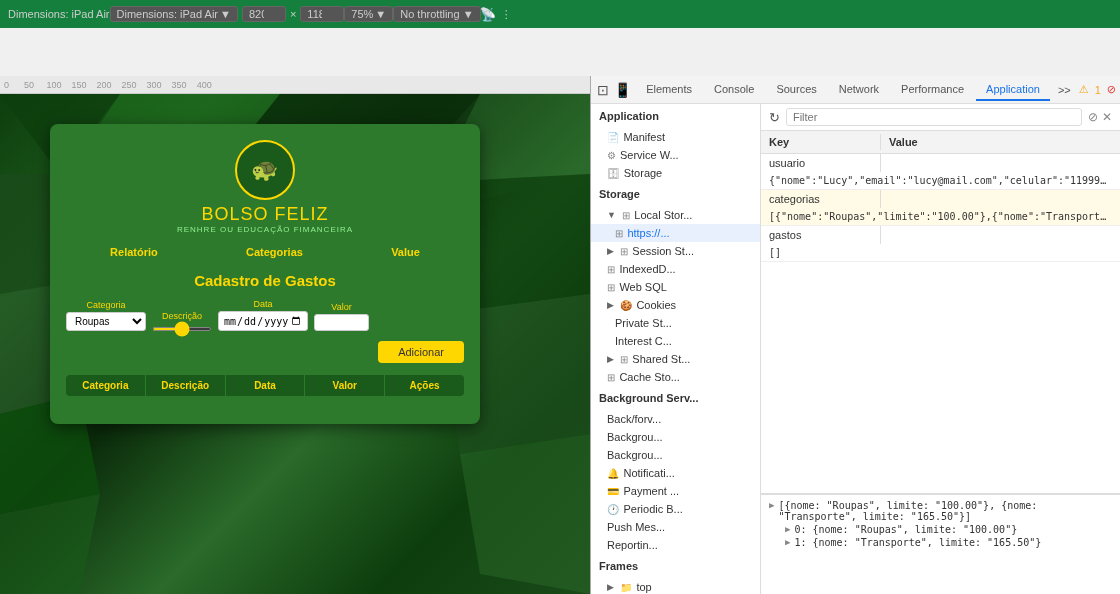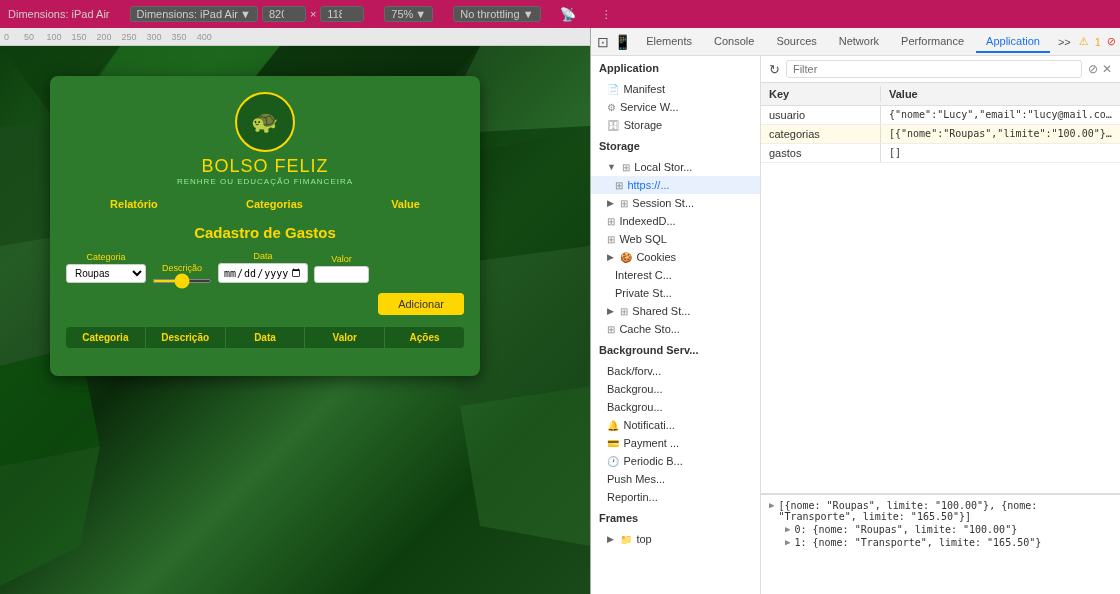--- a/index.html
+++ b/index.html
@@ -11,24 +11,24 @@
       flex-direction: column;
       width: 1120px;
       height: 594px;
       overflow: hidden;
     }
 
     
     .top-toolbar {
       display: flex;
       align-items: center;
-      background: #be185d;
+      background: #15803d;
       height: 28px;
       padding: 0 8px;
-      gap: 20px;
+      gap: 0;
       color: #ccc;
       font-size: 11px;
       flex-shrink: 0;
     }
     .toolbar-section {
       display: flex;
       align-items: center;
       gap: 4px;
     }
     .toolbar-btn {
@@ -52,20 +52,21 @@
       font-size: 11px;
       cursor: pointer;
     }
     .wifi-icon { color: #ccc; font-size: 13px; }
 
     
     .main-area {
       display: flex;
       flex: 1;
       overflow: hidden;
+      margin-top: 48px;
     }
 
     
     .preview-pane {
       width: 590px;
       background: #c8c8a0;
       position: relative;
       overflow: hidden;
       flex-shrink: 0;
     }
@@ -409,20 +410,21 @@
     }
     .kv-col-val {
       flex: 1;
       padding: 2px 8px;
     }
     .kv-row {
       display: flex;
       border-bottom: 1px solid #eee;
       font-size: 11px;
       color: #333;
+      flex-direction: column;
     }
     .kv-row.highlighted { background: #fffbe6; }
     .kv-cell-key {
       width: 120px;
       padding: 3px 8px;
       border-right: 1px solid #ddd;
       flex-shrink: 0;
       overflow: hidden;
       text-overflow: ellipsis;
       white-space: nowrap;
@@ -645,24 +647,24 @@
         <div class="sidebar-item">
           <span class="item-icon">⊞</span>
           <span>Web SQL</span>
         </div>
         <div class="sidebar-item">
           <span class="sidebar-expand">▶</span>
           <span class="item-icon">🍪</span>
           <span>Cookies</span>
         </div>
         <div class="sidebar-item indent2">
+          <span>Private St...</span>
+        </div>
+        <div class="sidebar-item indent2">
           <span>Interest C...</span>
-        </div>
-        <div class="sidebar-item indent2">
-          <span>Private St...</span>
         </div>
         <div class="sidebar-item">
           <span class="sidebar-expand">▶</span>
           <span class="item-icon">⊞</span>
           <span>Shared St...</span>
         </div>
         <div class="sidebar-item">
           <span class="item-icon">⊞</span>
           <span>Cache Sto...</span>
         </div>

